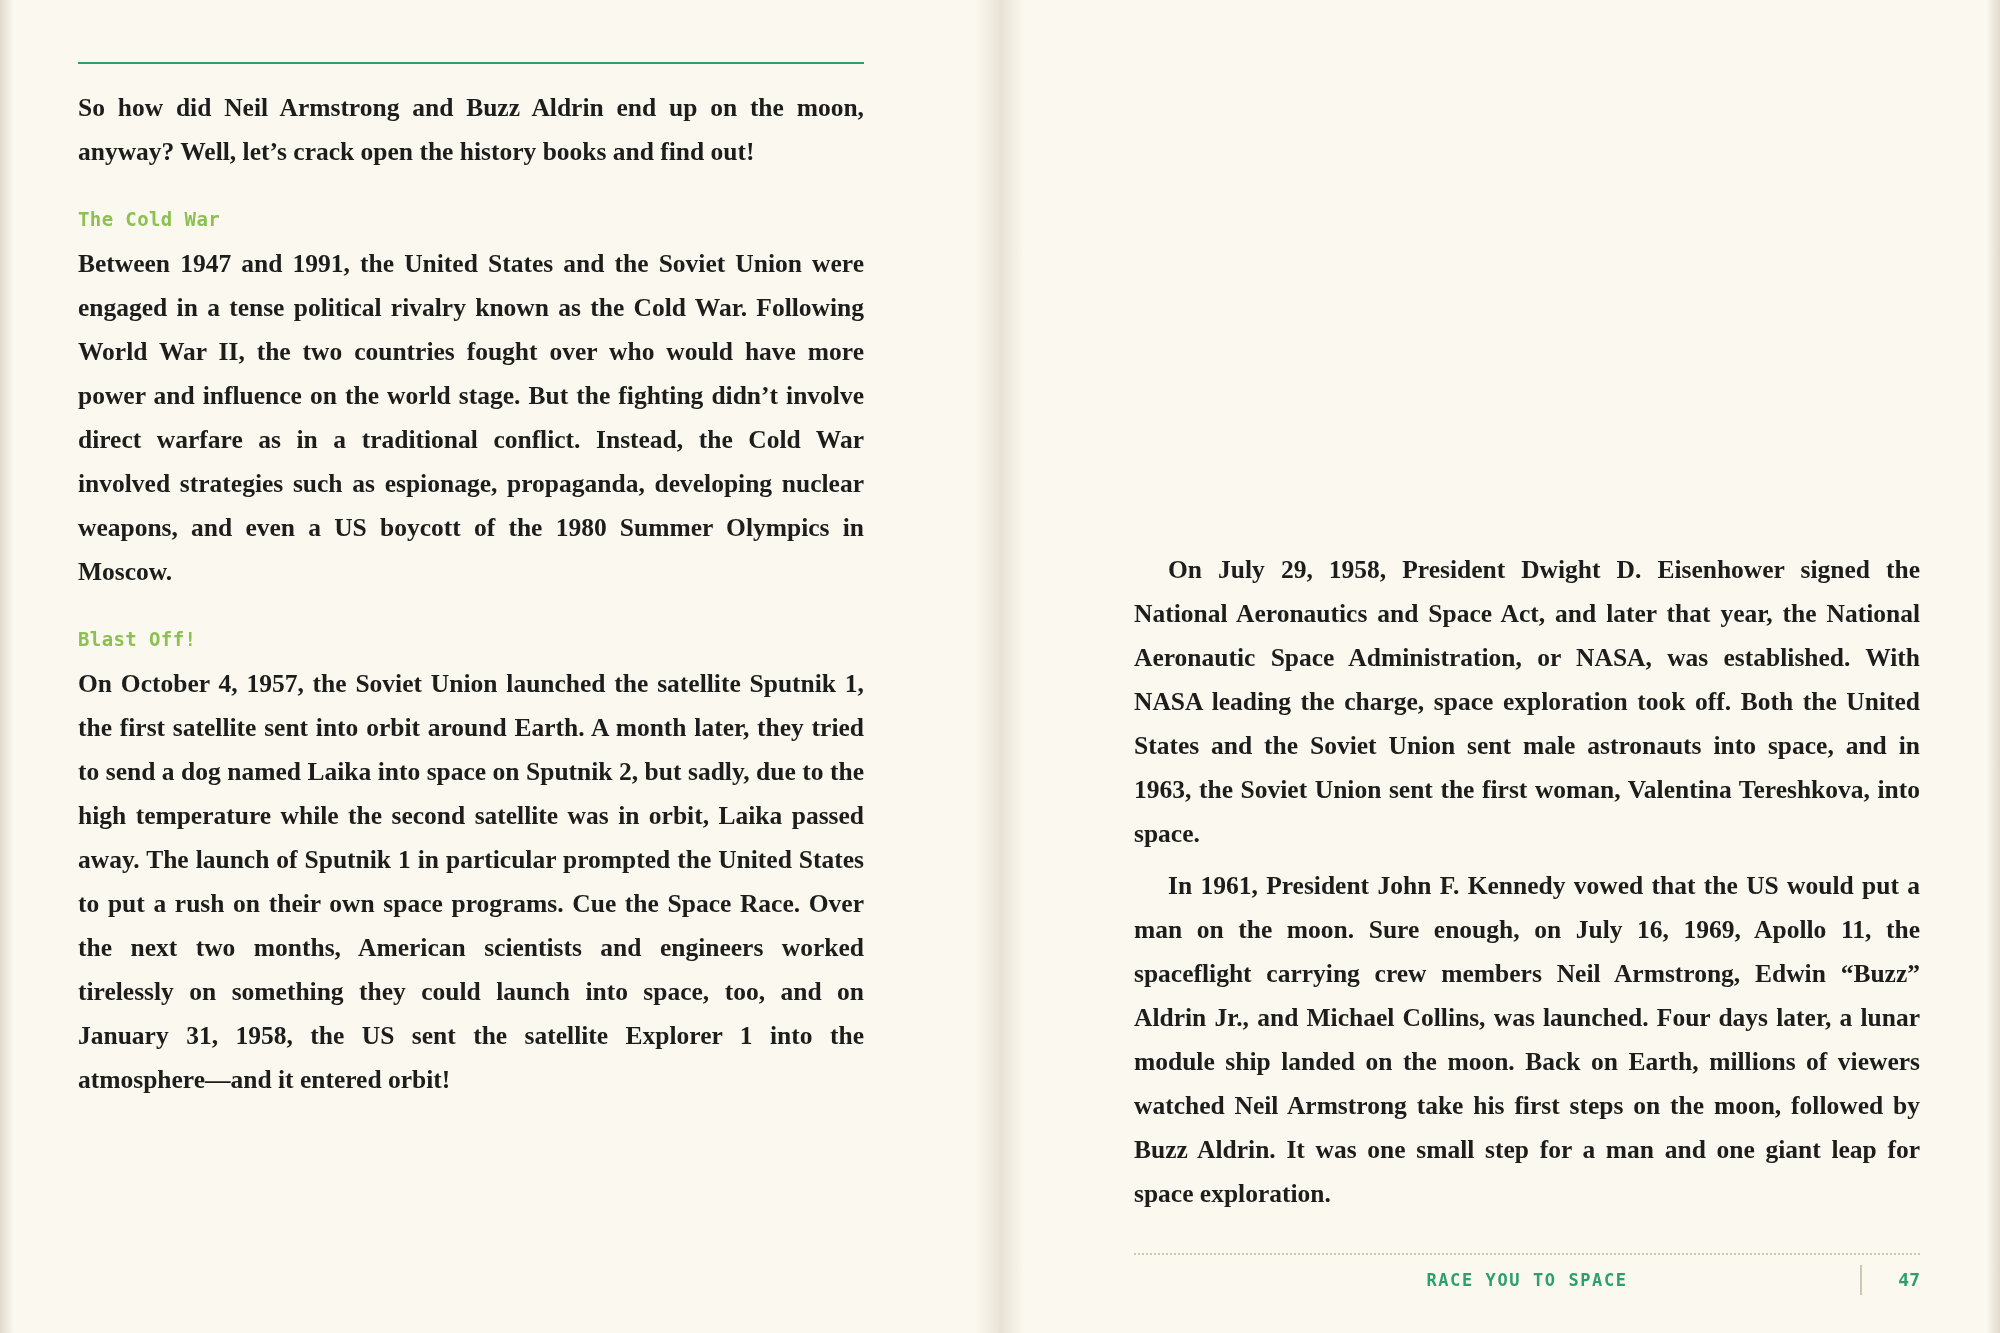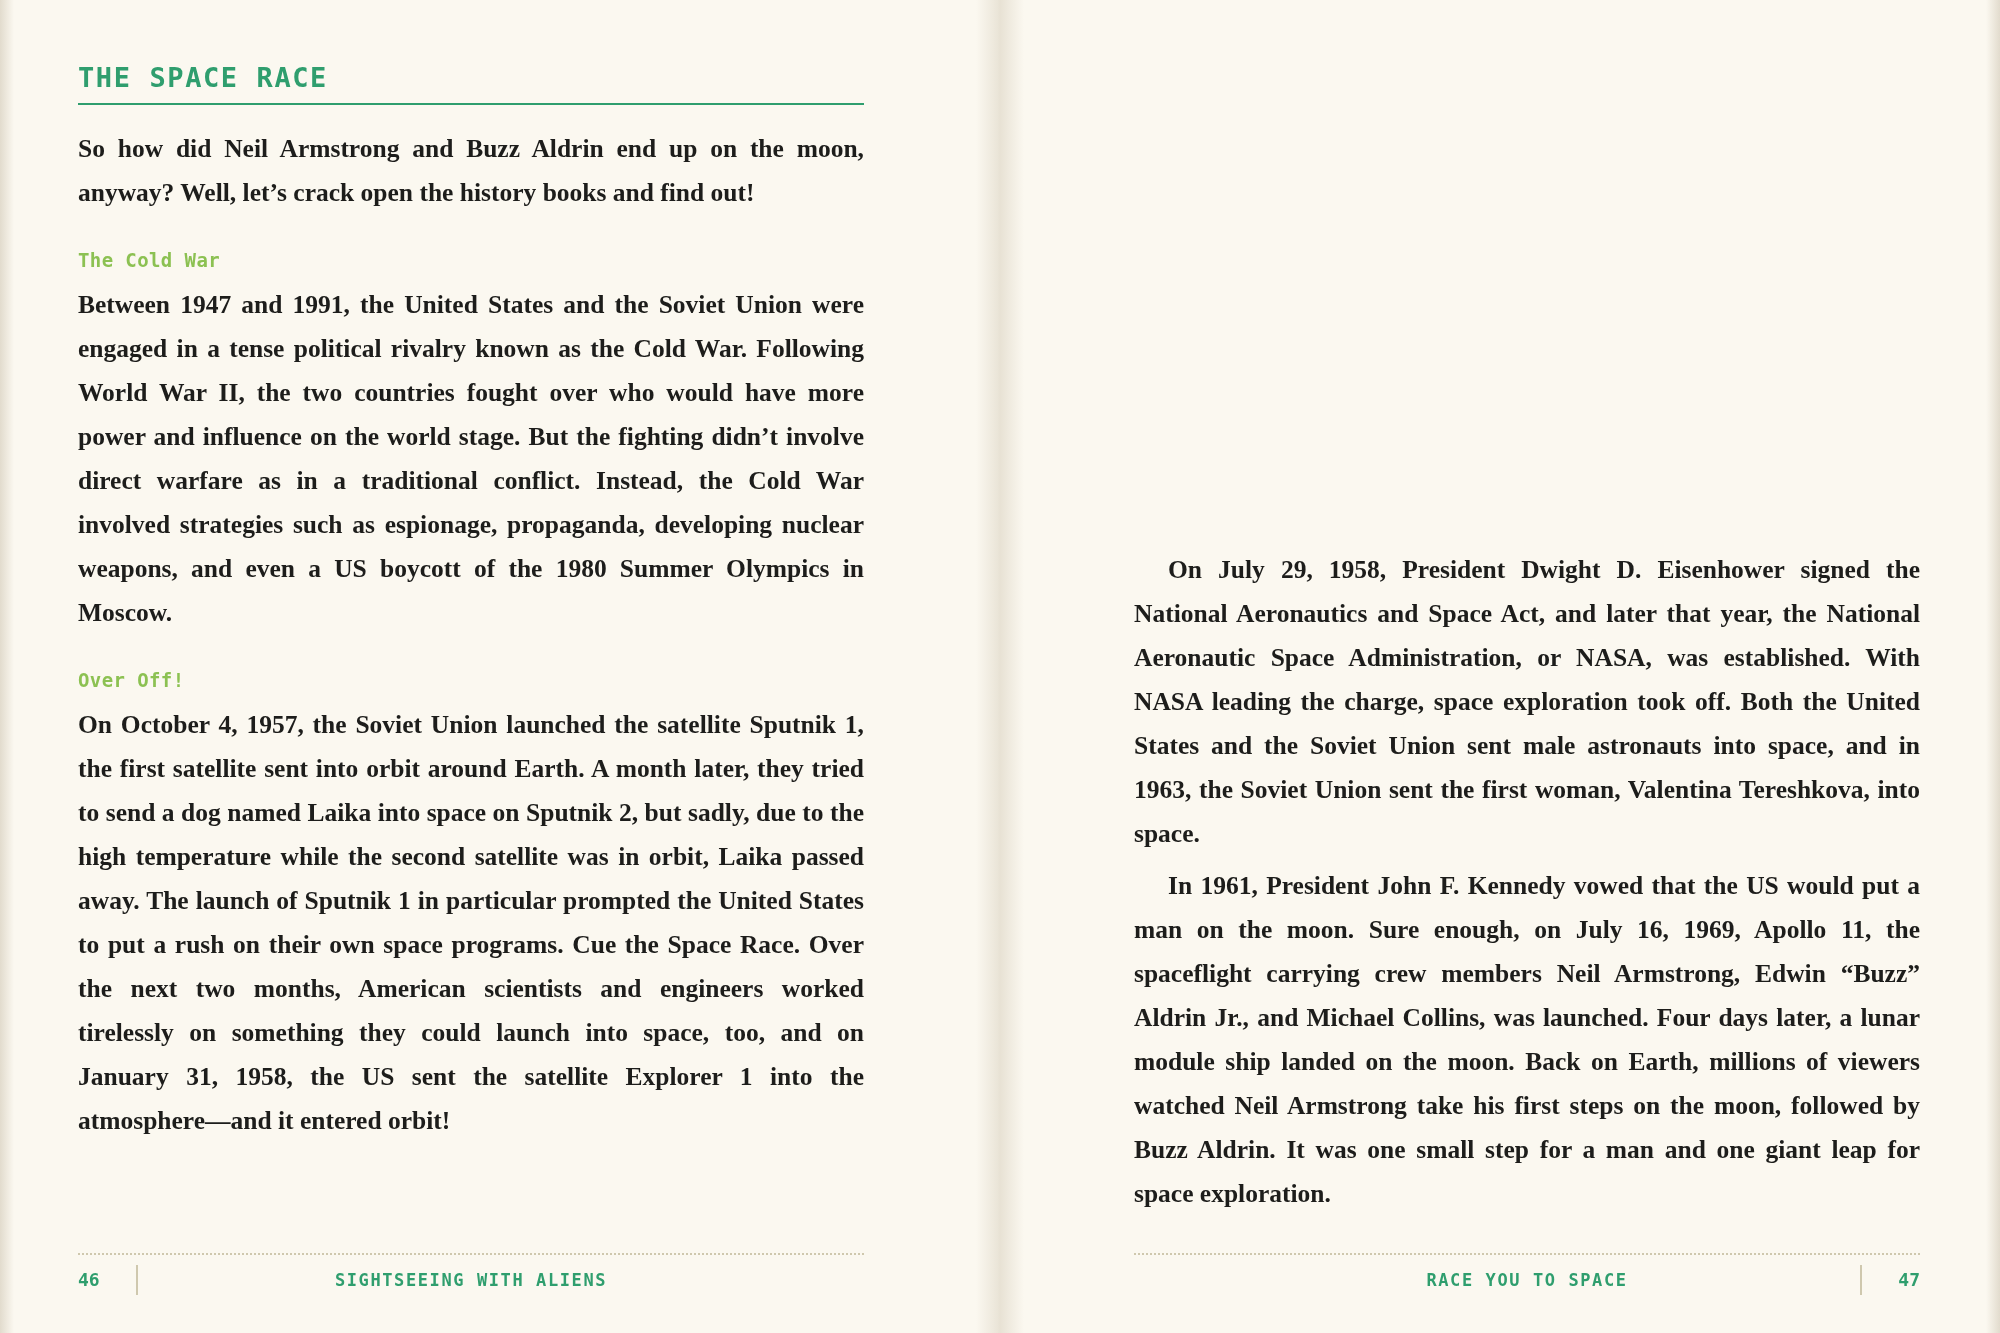--- a/index.html
+++ b/index.html
@@ -138,40 +138,31 @@
   }
 </style>
 </head>
 <body>
 
 <div class="page">
 
   <div class="leaf left">
     <div class="col">
 
-      <h1 class="section-title">THE SPACE RACE</h1>
       <div class="title-rule"></div>
 
       <p class="body">So how did Neil Armstrong and Buzz Aldrin end up on the moon, anyway? Well, let’s crack open the history books and find out!</p>
 
       <h2 class="sub-title">The Cold War</h2>
       <p class="body">Between 1947 and 1991, the United States and the Soviet Union were engaged in a tense political rivalry known as the Cold War. Following World War II, the two countries fought over who would have more power and influence on the world stage. But the fighting didn’t involve direct warfare as in a traditional conflict. Instead, the Cold War involved strategies such as espionage, propaganda, developing nuclear weapons, and even a US boycott of the 1980 Summer Olympics in Moscow.</p>
 
-      <h2 class="sub-title">Over Off!</h2>
+      <h2 class="sub-title">Blast Off!</h2>
       <p class="body">On October 4, 1957, the Soviet Union launched the satellite Sputnik 1, the first satellite sent into orbit around Earth. A month later, they tried to send a dog named Laika into space on Sputnik 2, but sadly, due to the high temperature while the second satellite was in orbit, Laika passed away. The launch of Sputnik 1 in particular prompted the United States to put a rush on their own space programs. Cue the Space Race. Over the next two months, American scientists and engineers worked tirelessly on something they could launch into space, too, and on January 31, 1958, the US sent the satellite Explorer 1 into the atmosphere—and it entered orbit!</p>
     </div>
 
-    <div class="footer">
-      <div class="footer-rule"></div>
-      <div class="footer-row">
-        <span class="folio left-pos">46</span>
-        <span class="divider-tick" style="left:58px;"></span>
-        <span class="running-head">SIGHTSEEING WITH ALIENS</span>
-      </div>
-    </div>
   </div>
 
   <div class="leaf right">
 
     <div class="col" style="top: 548px;">
       <p class="body indent">On July 29, 1958, President Dwight D. Eisenhower signed the National Aeronautics and Space Act, and later that year, the National Aeronautic Space Administration, or NASA, was established. With NASA leading the charge, space exploration took off. Both the United States and the Soviet Union sent male astronauts into space, and in 1963, the Soviet Union sent the first woman, Valentina Tereshkova, into space.</p>
       <p class="body indent">In 1961, President John F. Kennedy vowed that the US would put a man on the moon. Sure enough, on July 16, 1969, Apollo 11, the spaceflight carrying crew members Neil Armstrong, Edwin “Buzz” Aldrin Jr., and Michael Collins, was launched. Four days later, a lunar module ship landed on the moon. Back on Earth, millions of viewers watched Neil Armstrong take his first steps on the moon, followed by Buzz Aldrin. It was one small step for a man and one giant leap for space exploration.</p>
     </div>
 
     <div class="footer">

